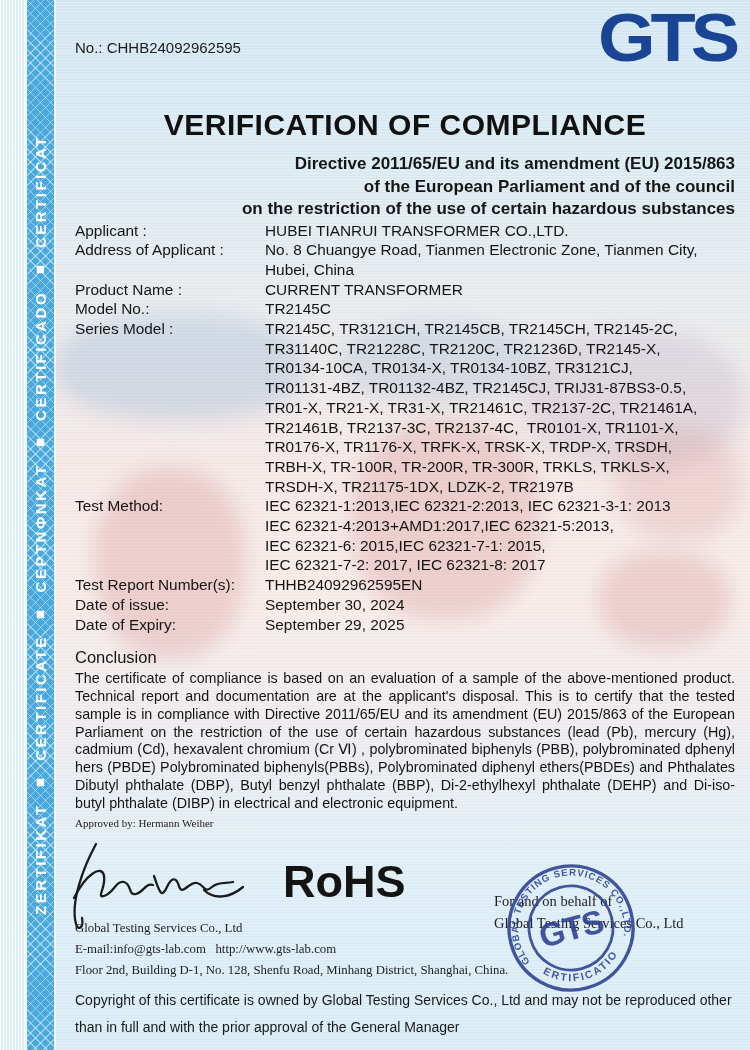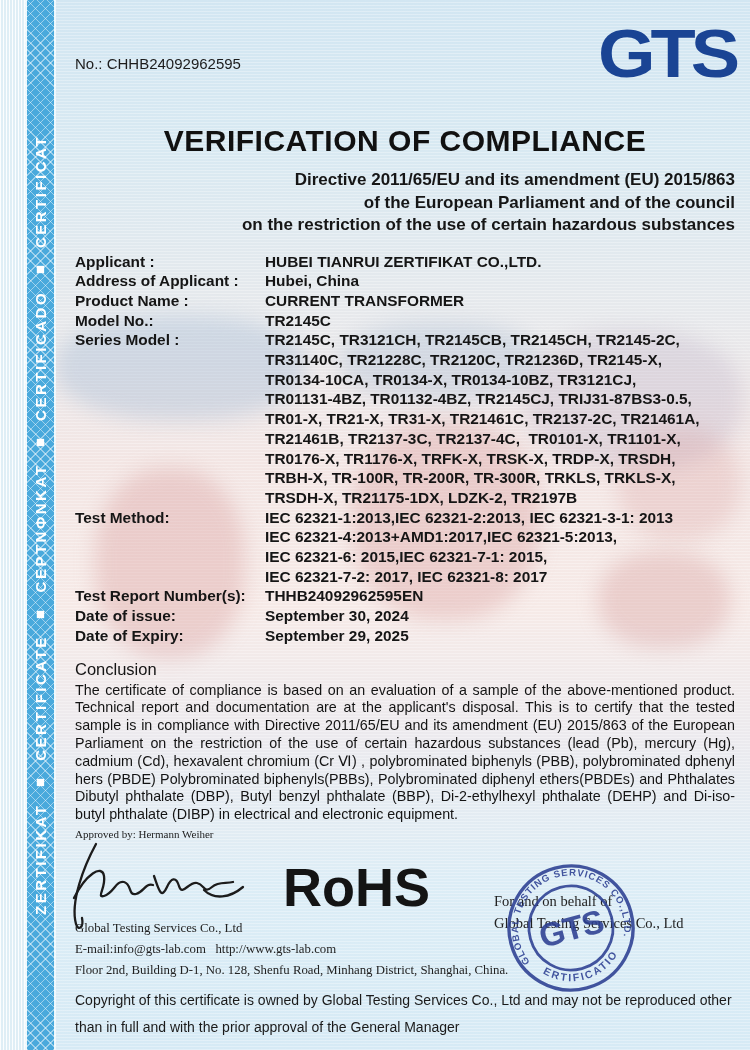--- a/index.html
+++ b/index.html
@@ -43,51 +43,51 @@
   .map-blob { position:absolute; border-radius:45%; filter:blur(10px); z-index:0; }
   .blob-na   { left:55px;  top:315px; width:250px; height:105px; background:rgba(150,178,208,0.32); }
   .blob-eu   { left:340px; top:322px; width:200px; height:80px;  background:rgba(152,176,206,0.28); }
   .blob-asia { left:525px; top:330px; width:218px; height:140px; background:rgba(178,162,190,0.26); }
   .blob-sa   { left:95px;  top:468px; width:150px; height:190px; background:rgba(208,132,132,0.28); }
   .blob-af   { left:352px; top:420px; width:188px; height:200px; background:rgba(212,142,142,0.30); }
   .blob-sea  { left:618px; top:428px; width:122px; height:112px; background:rgba(212,148,148,0.24); }
   .blob-au   { left:598px; top:552px; width:132px; height:96px;  background:rgba(206,132,132,0.28); }
 
   
-  .content { position:relative; margin-left:56px; padding:17px 15px 0 19px; z-index:2; }
+  .content { position:relative; margin-left:56px; padding:1px 15px 0 19px; z-index:2; }
 
   .header-row { position:relative; height:92px; }
   .cert-no { position:absolute; left:0; top:38px; font-size:15px; color:#1c1c1c; }
   .gts-logo {
     position:absolute; right:0; top:4px;
     font-size:74px; font-weight:bold; line-height:72px;
     color:var(--logo-blue, #1a4494); letter-spacing:-5px;
     transform:scaleY(0.92); transform-origin:top right;
   }
 
   .doc-title {
     margin-top:16px; text-align:center;
     font-size:30px; line-height:32px; font-weight:bold; color:#111;
     letter-spacing:0.5px;
   }
   .directive { margin-top:12px; text-align:right; font-weight:bold; font-size:17px; line-height:22.5px; color:#161616; }
 
-  .fields { margin-top:15px; font-size:15.4px; line-height:19.7px;font-weight:bold; }
+  .fields { margin-top:0; font-size:15.4px; line-height:19.7px; }
   .frow { display:flex; }
   .flabel { width:190px; flex:none; }
   .fvalue { flex:1; }
 
   .conclusion-h { margin-top:13px; font-size:16.5px; line-height:20px; }
   .conclusion-p { margin-top:3px; width:660px; text-align:justify; font-size:14.3px; line-height:17.8px; color:#141414; }
 
   .approved { margin-top:4px; font-family:"Liberation Serif", serif; font-size:11px; color:#222; }
 
   
   .signature { position:absolute; left:58px; top:840px; z-index:2; }
-  .rohs { position:absolute; left:283px; top:856px; font-size:54px; font-weight:bold; color:#141414; letter-spacing:0; z-index:2;text-align:right; }
+  .rohs { position:absolute; left:283px; top:856px; font-size:45px; font-weight:bold; color:#141414; letter-spacing:0; z-index:2;text-align:right; }
   .behalf { position:absolute; left:494px; top:890px; font-family:"Liberation Serif", serif; font-size:14.5px; line-height:22px; color:#222; z-index:2; }
   .stamp { position:absolute; left:501px; top:858px; z-index:4; opacity:0.88; transform:rotate(-15deg); }
   .stamp text { fill:var(--stamp-blue, #2c3f92); font-family:"Liberation Sans", sans-serif; }
 
   .footer { position:absolute; left:75px; top:918px; width:663px; z-index:2; }
   .footer-info { font-family:"Liberation Serif", serif; font-size:12.8px; line-height:21px; color:#222; }
   .footer-copy { margin-top:6px; font-size:14px; line-height:27px; color:#1a1a1a; }
 </style>
 </head>
 <body>
@@ -119,26 +119,27 @@
     <div class="directive">
       <div>Directive 2011/65/EU and its amendment (EU) 2015/863</div>
       <div>of the European Parliament and of the council</div>
       <div>on the restriction of the use of certain hazardous substances</div>
     </div>
 
     <div class="fields">
 
       <div class="frow">
         <div class="flabel">Applicant :</div>
-        <div class="fvalue">HUBEI TIANRUI ZERTIFIKAT CO.,LTD.</div>
+        <div class="fvalue">HUBEI TIANRUI TRANSFORMER CO.,LTD.</div>
       </div>
 
       <div class="frow">
         <div class="flabel">Address of Applicant :</div>
         <div class="fvalue">
+          <div>No. 8 Chuangye Road, Tianmen Electronic Zone, Tianmen City,</div>
           <div>Hubei, China</div>
         </div>
       </div>
 
       <div class="frow">
         <div class="flabel">Product Name :</div>
         <div class="fvalue">CURRENT TRANSFORMER</div>
       </div>
 
       <div class="frow">

